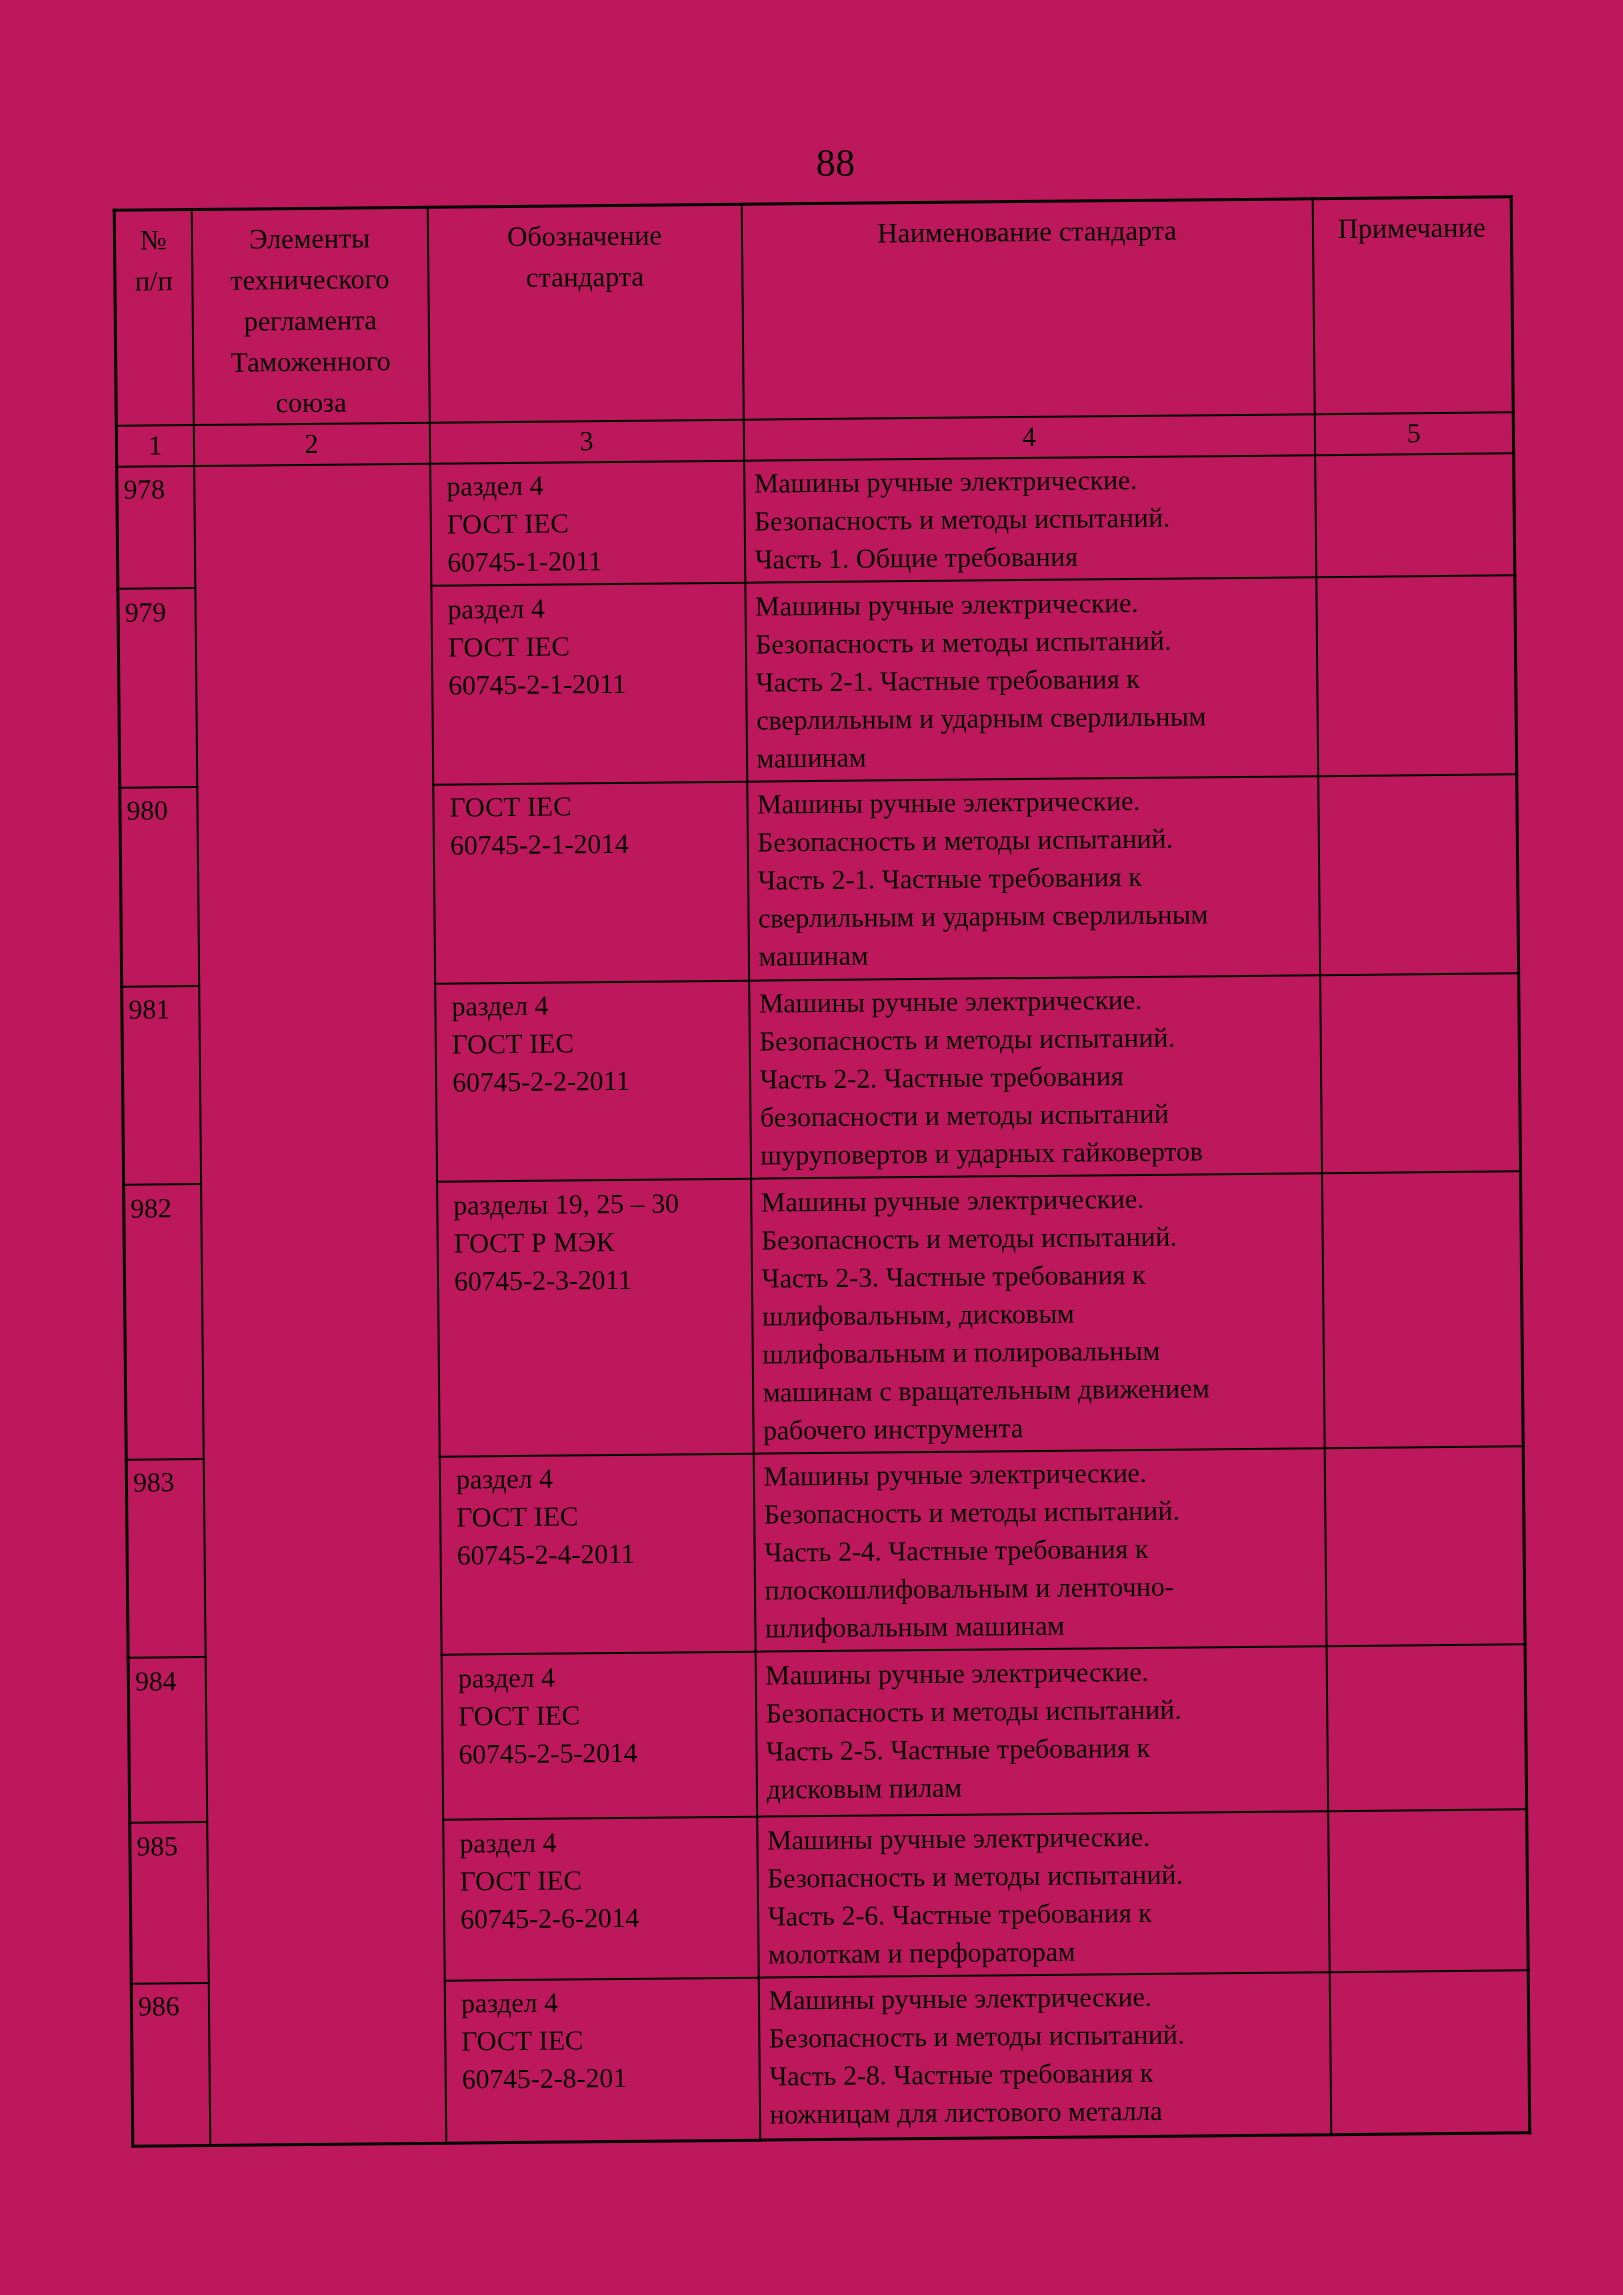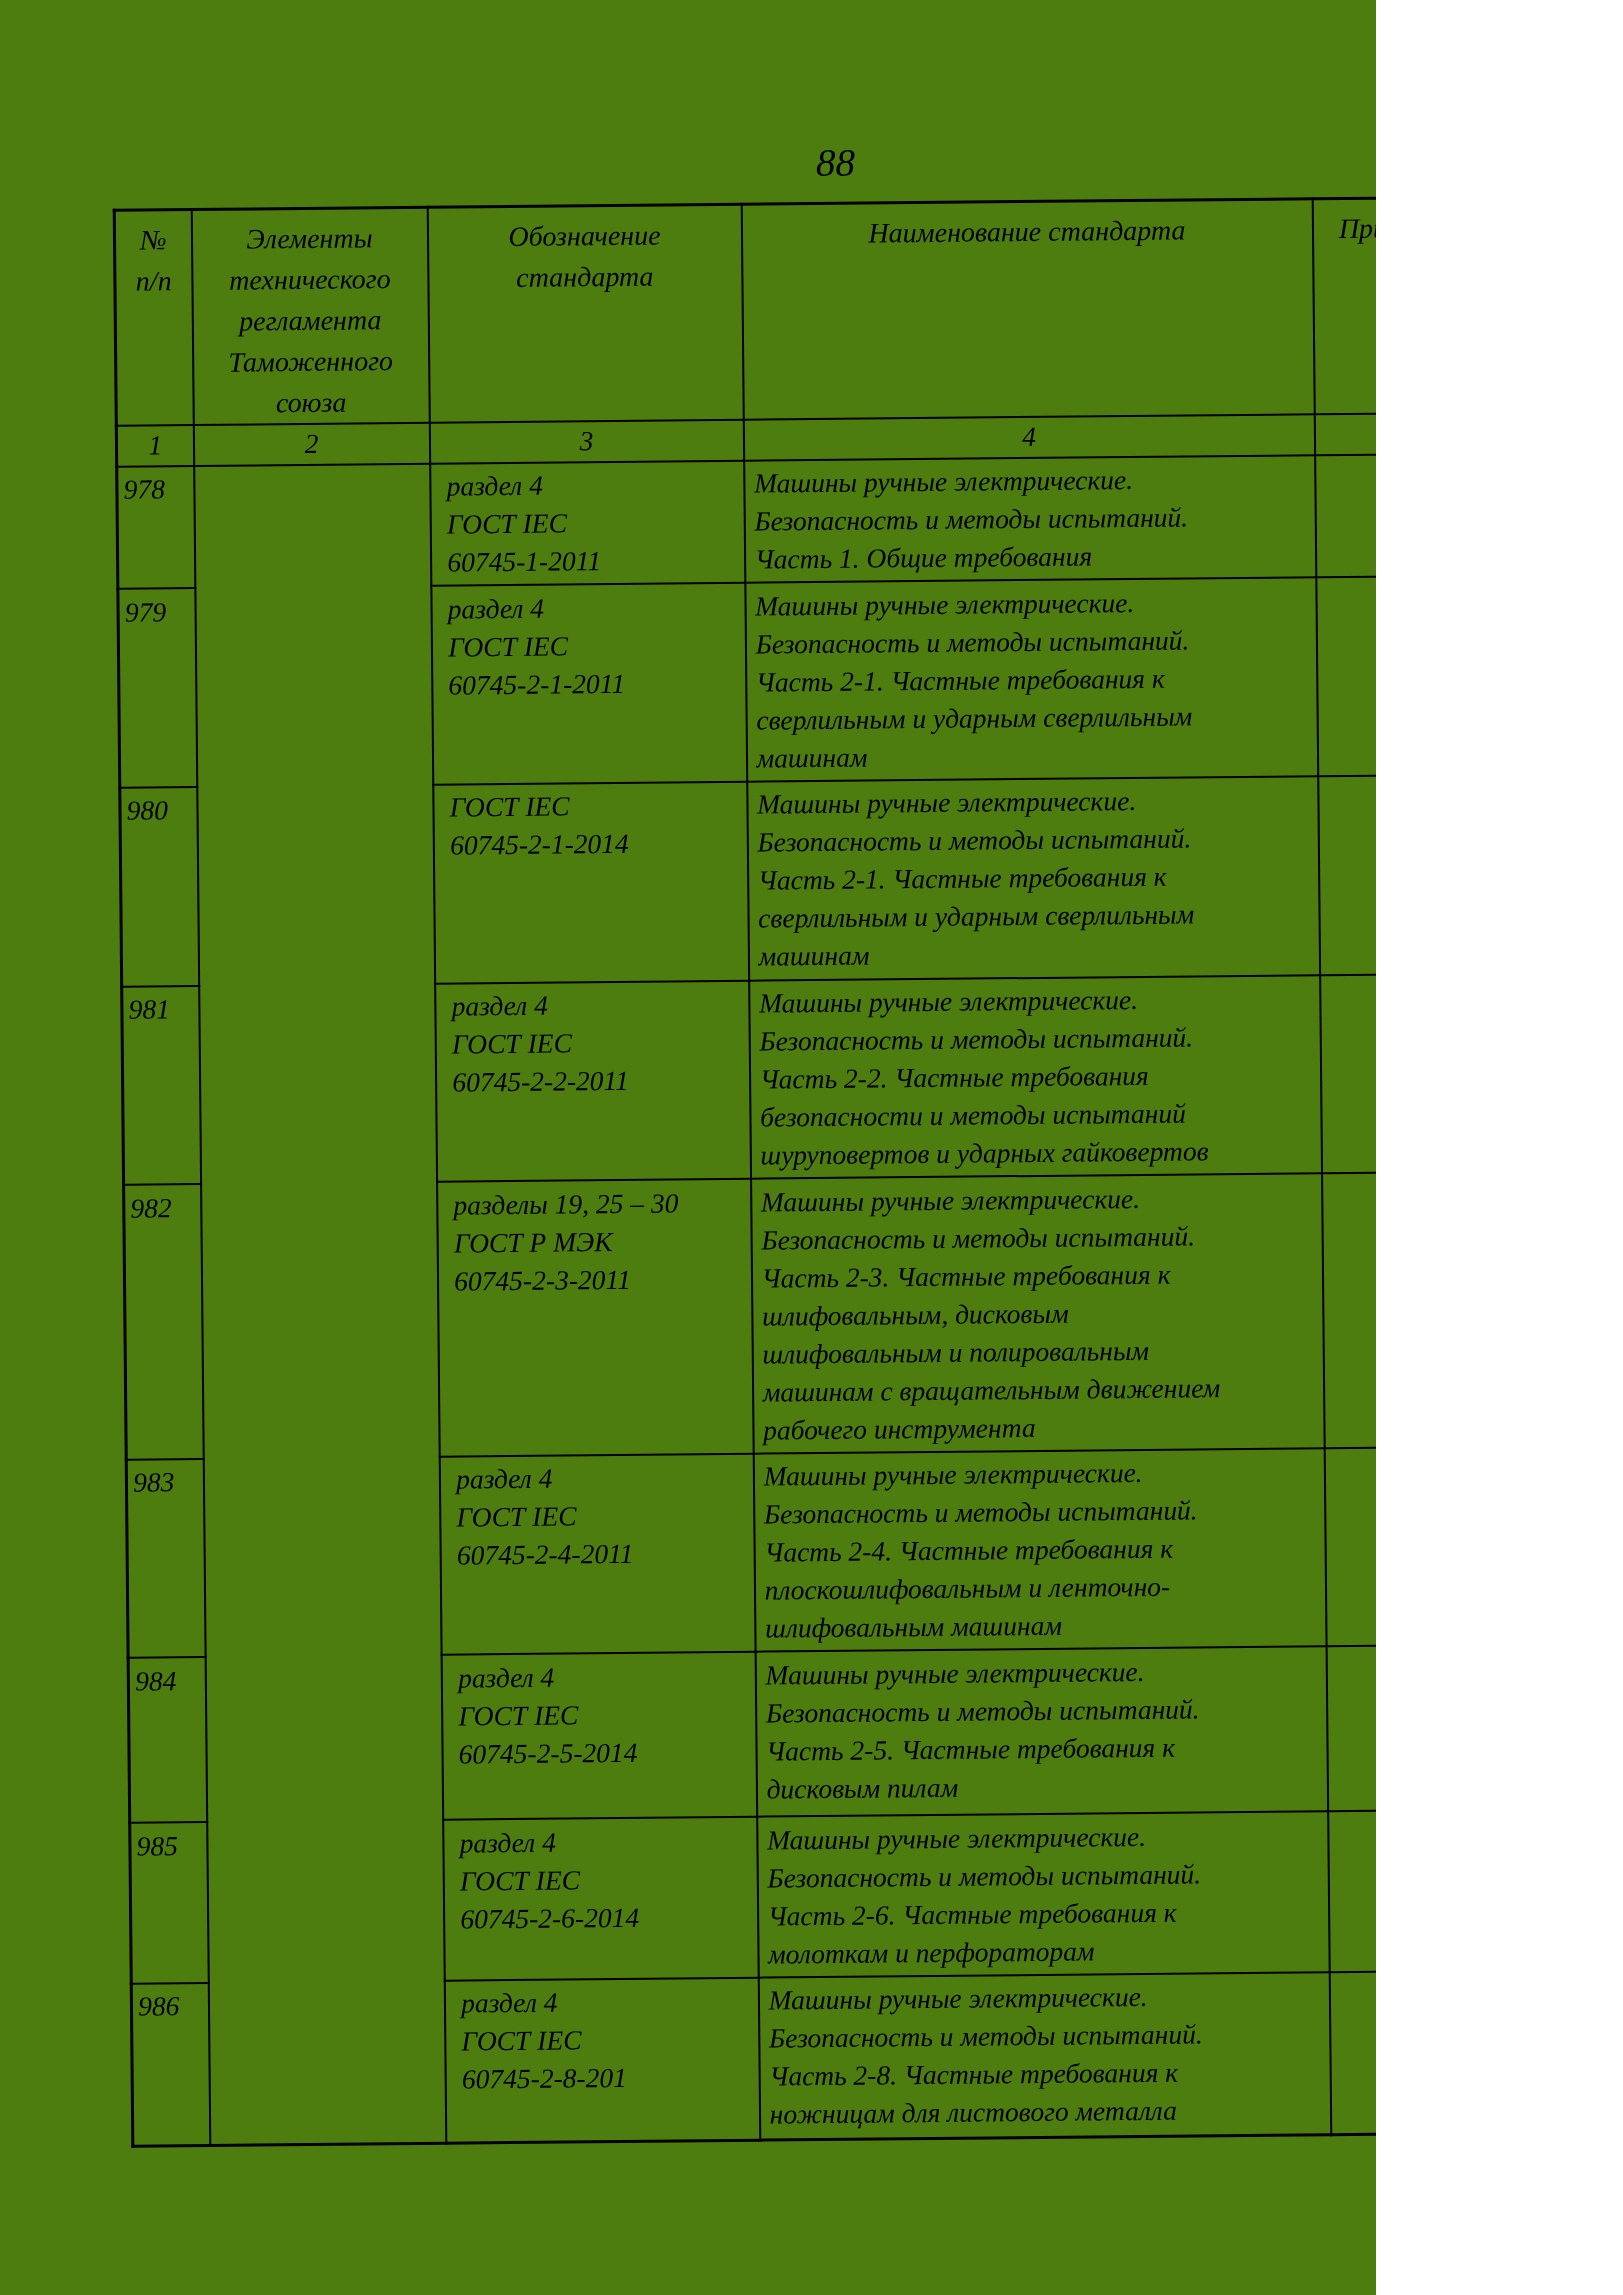--- a/index.html
+++ b/index.html
@@ -6,25 +6,24 @@
     margin: 0;
     padding: 0;
     background: #ffffff;
     width: 1623px;
     height: 2295px;
     font-family: "Liberation Serif", "DejaVu Serif", serif;
     color: #000;
   }
   .sheet {
     position: relative;
-    width: 1376px;
+    width: 1623px;
     height: 2295px;
-    background: #4d7c0f;
+    background: #be185d;
     overflow: hidden;
-    font-style: italic;
   }
   .page-number {
     position: absolute;
     top: 143px;
     left: 137px;
     width: 1397px;
     text-align: center;
     font-size: 39px;
     line-height: 39px;
   }

